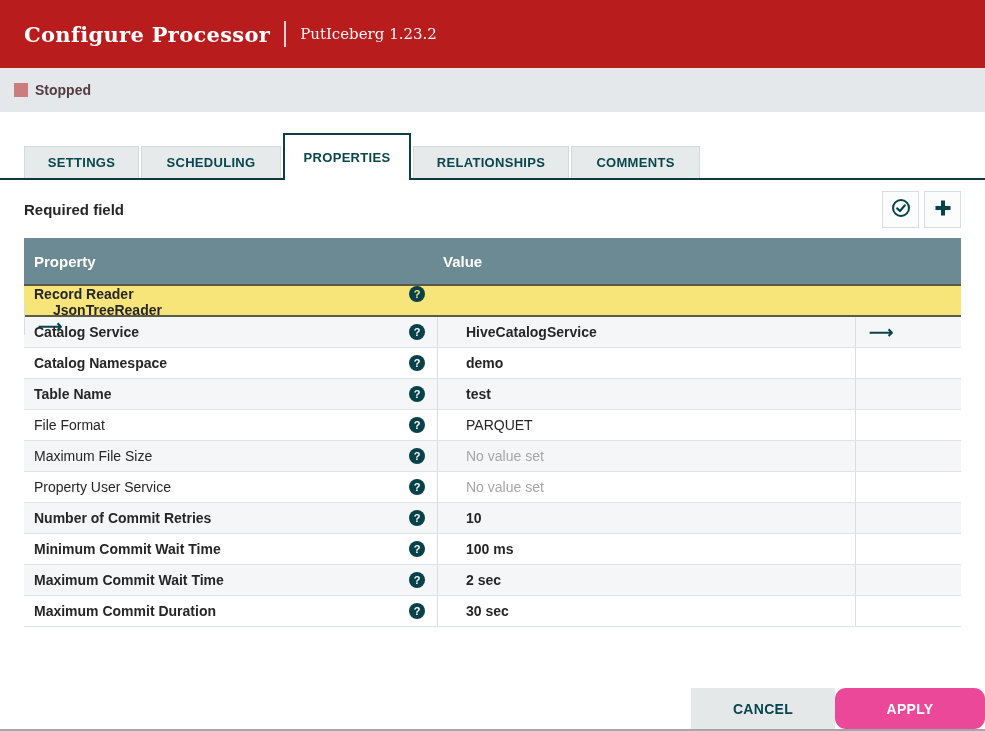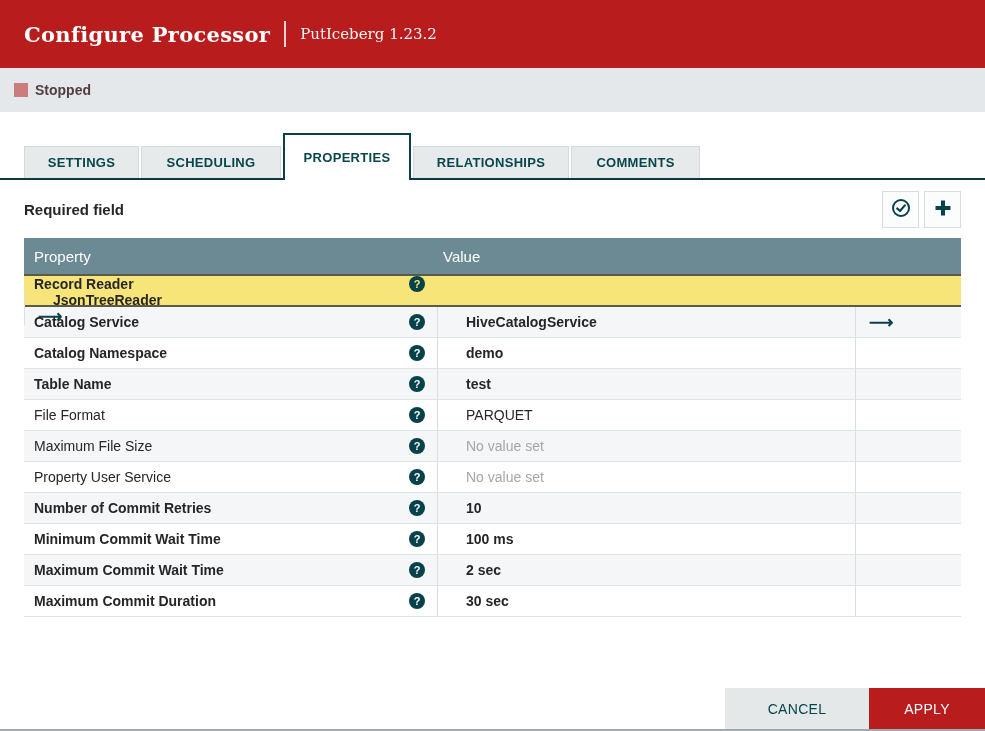--- a/index.html
+++ b/index.html
@@ -108,25 +108,25 @@
     align-items:center;
     justify-content:center;
     margin-left:5px;
     cursor:pointer;
   }
 
   
   .prop-table { margin:0 24px; width:937px; }
   .t-header {
     display:flex;
-    height:36px;
+    height:46px;
     background:#6c8a94;
     color:#ffffff;
     font-size:15px;
-    font-weight:normal;
+    font-weight:bold;
     align-items:center;
   }
   .hcell-prop { width:413px; padding-left:10px; }
   .hcell-val  { width:418px; padding-left:6px; }
   .hcell-act  { width:106px; }
 
   .prop-row {
     display:flex;
     height:31px;
     align-items:stretch;
@@ -191,26 +191,26 @@
   .footer-btns {
     position:absolute;
     right:0; bottom:2px;
     display:flex;
   }
   .btn {
     height:41px;
     border:none;
     font-family:"Liberation Sans", sans-serif;
     font-size:14px;
-    font-weight:normal;
+    font-weight:bold;
     letter-spacing:.3px;
     cursor:pointer;
   }
   .btn-cancel { width:144px; background:#e4e8e9; color:#07454c; }
-  .btn-apply  { width:116px; background:#b91c1c; color:#ffffff; }
+  .btn-apply  { width:150px; background:#ec4899; color:#ffffff;border-radius:11px; }
   .bottom-line {
     position:absolute;
     left:0; bottom:0;
     width:100%; height:2px;
     background:#a2a9ac;
   }
 </style>
 </head>
 <body>
 

